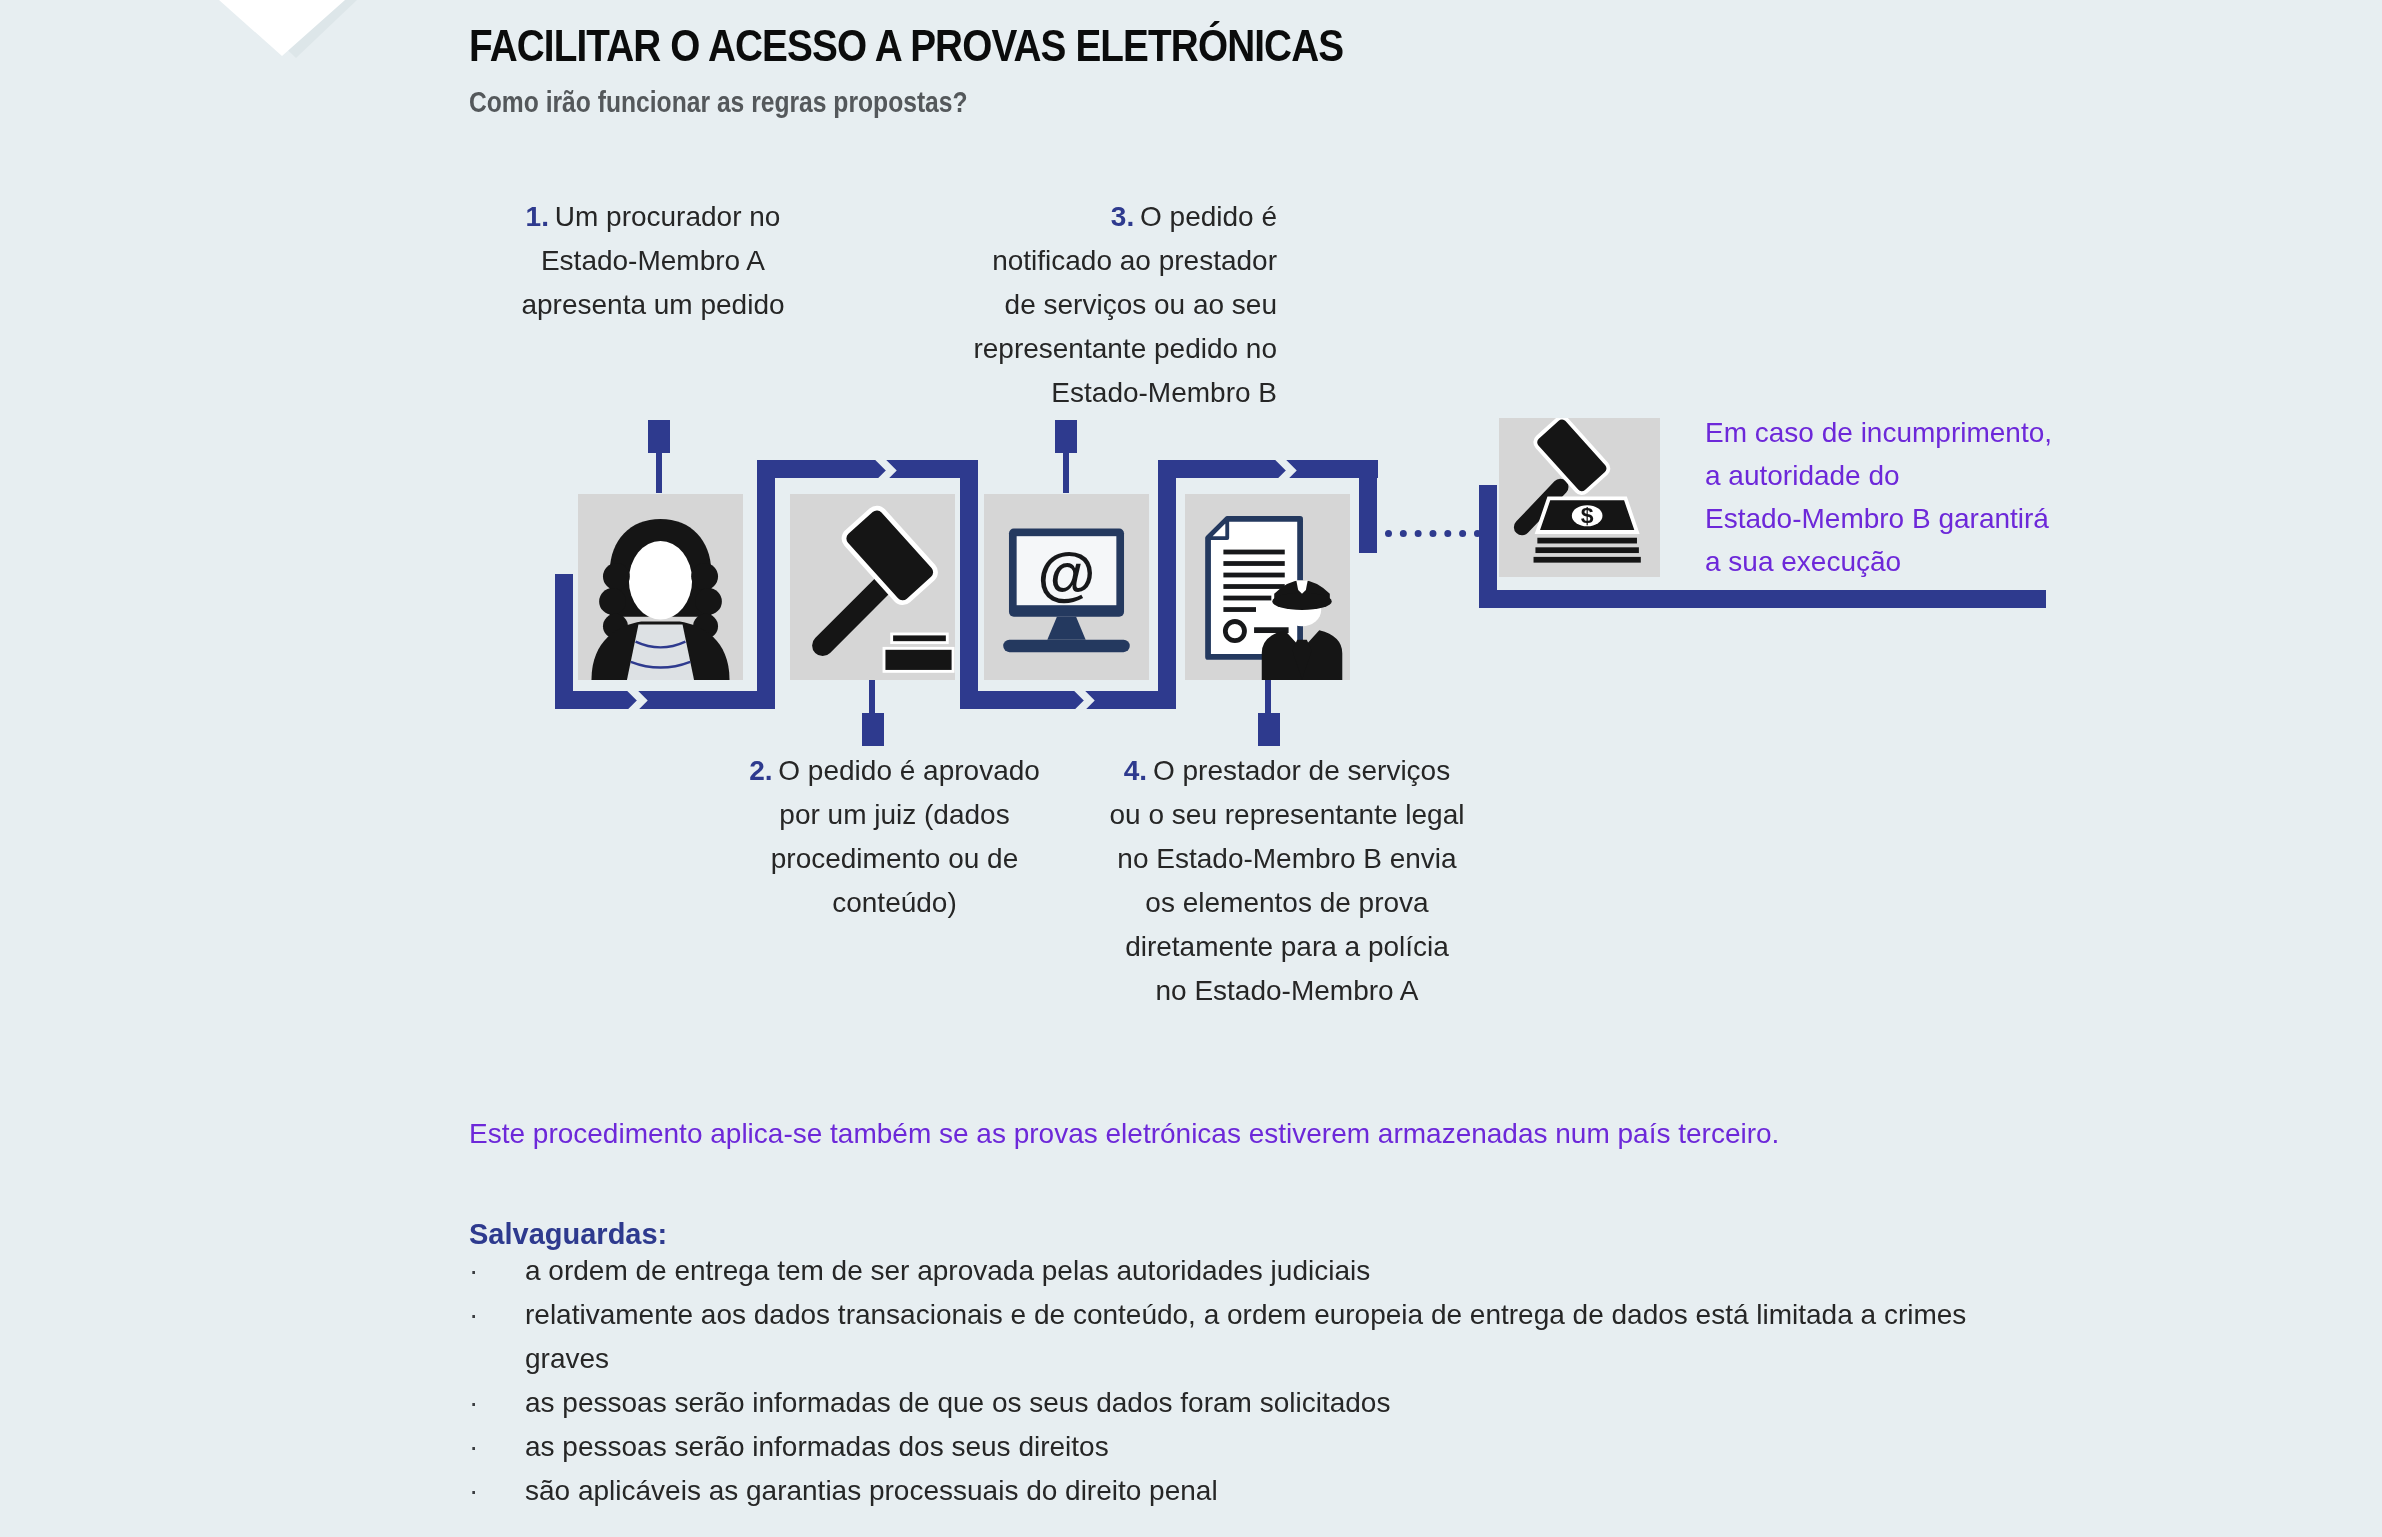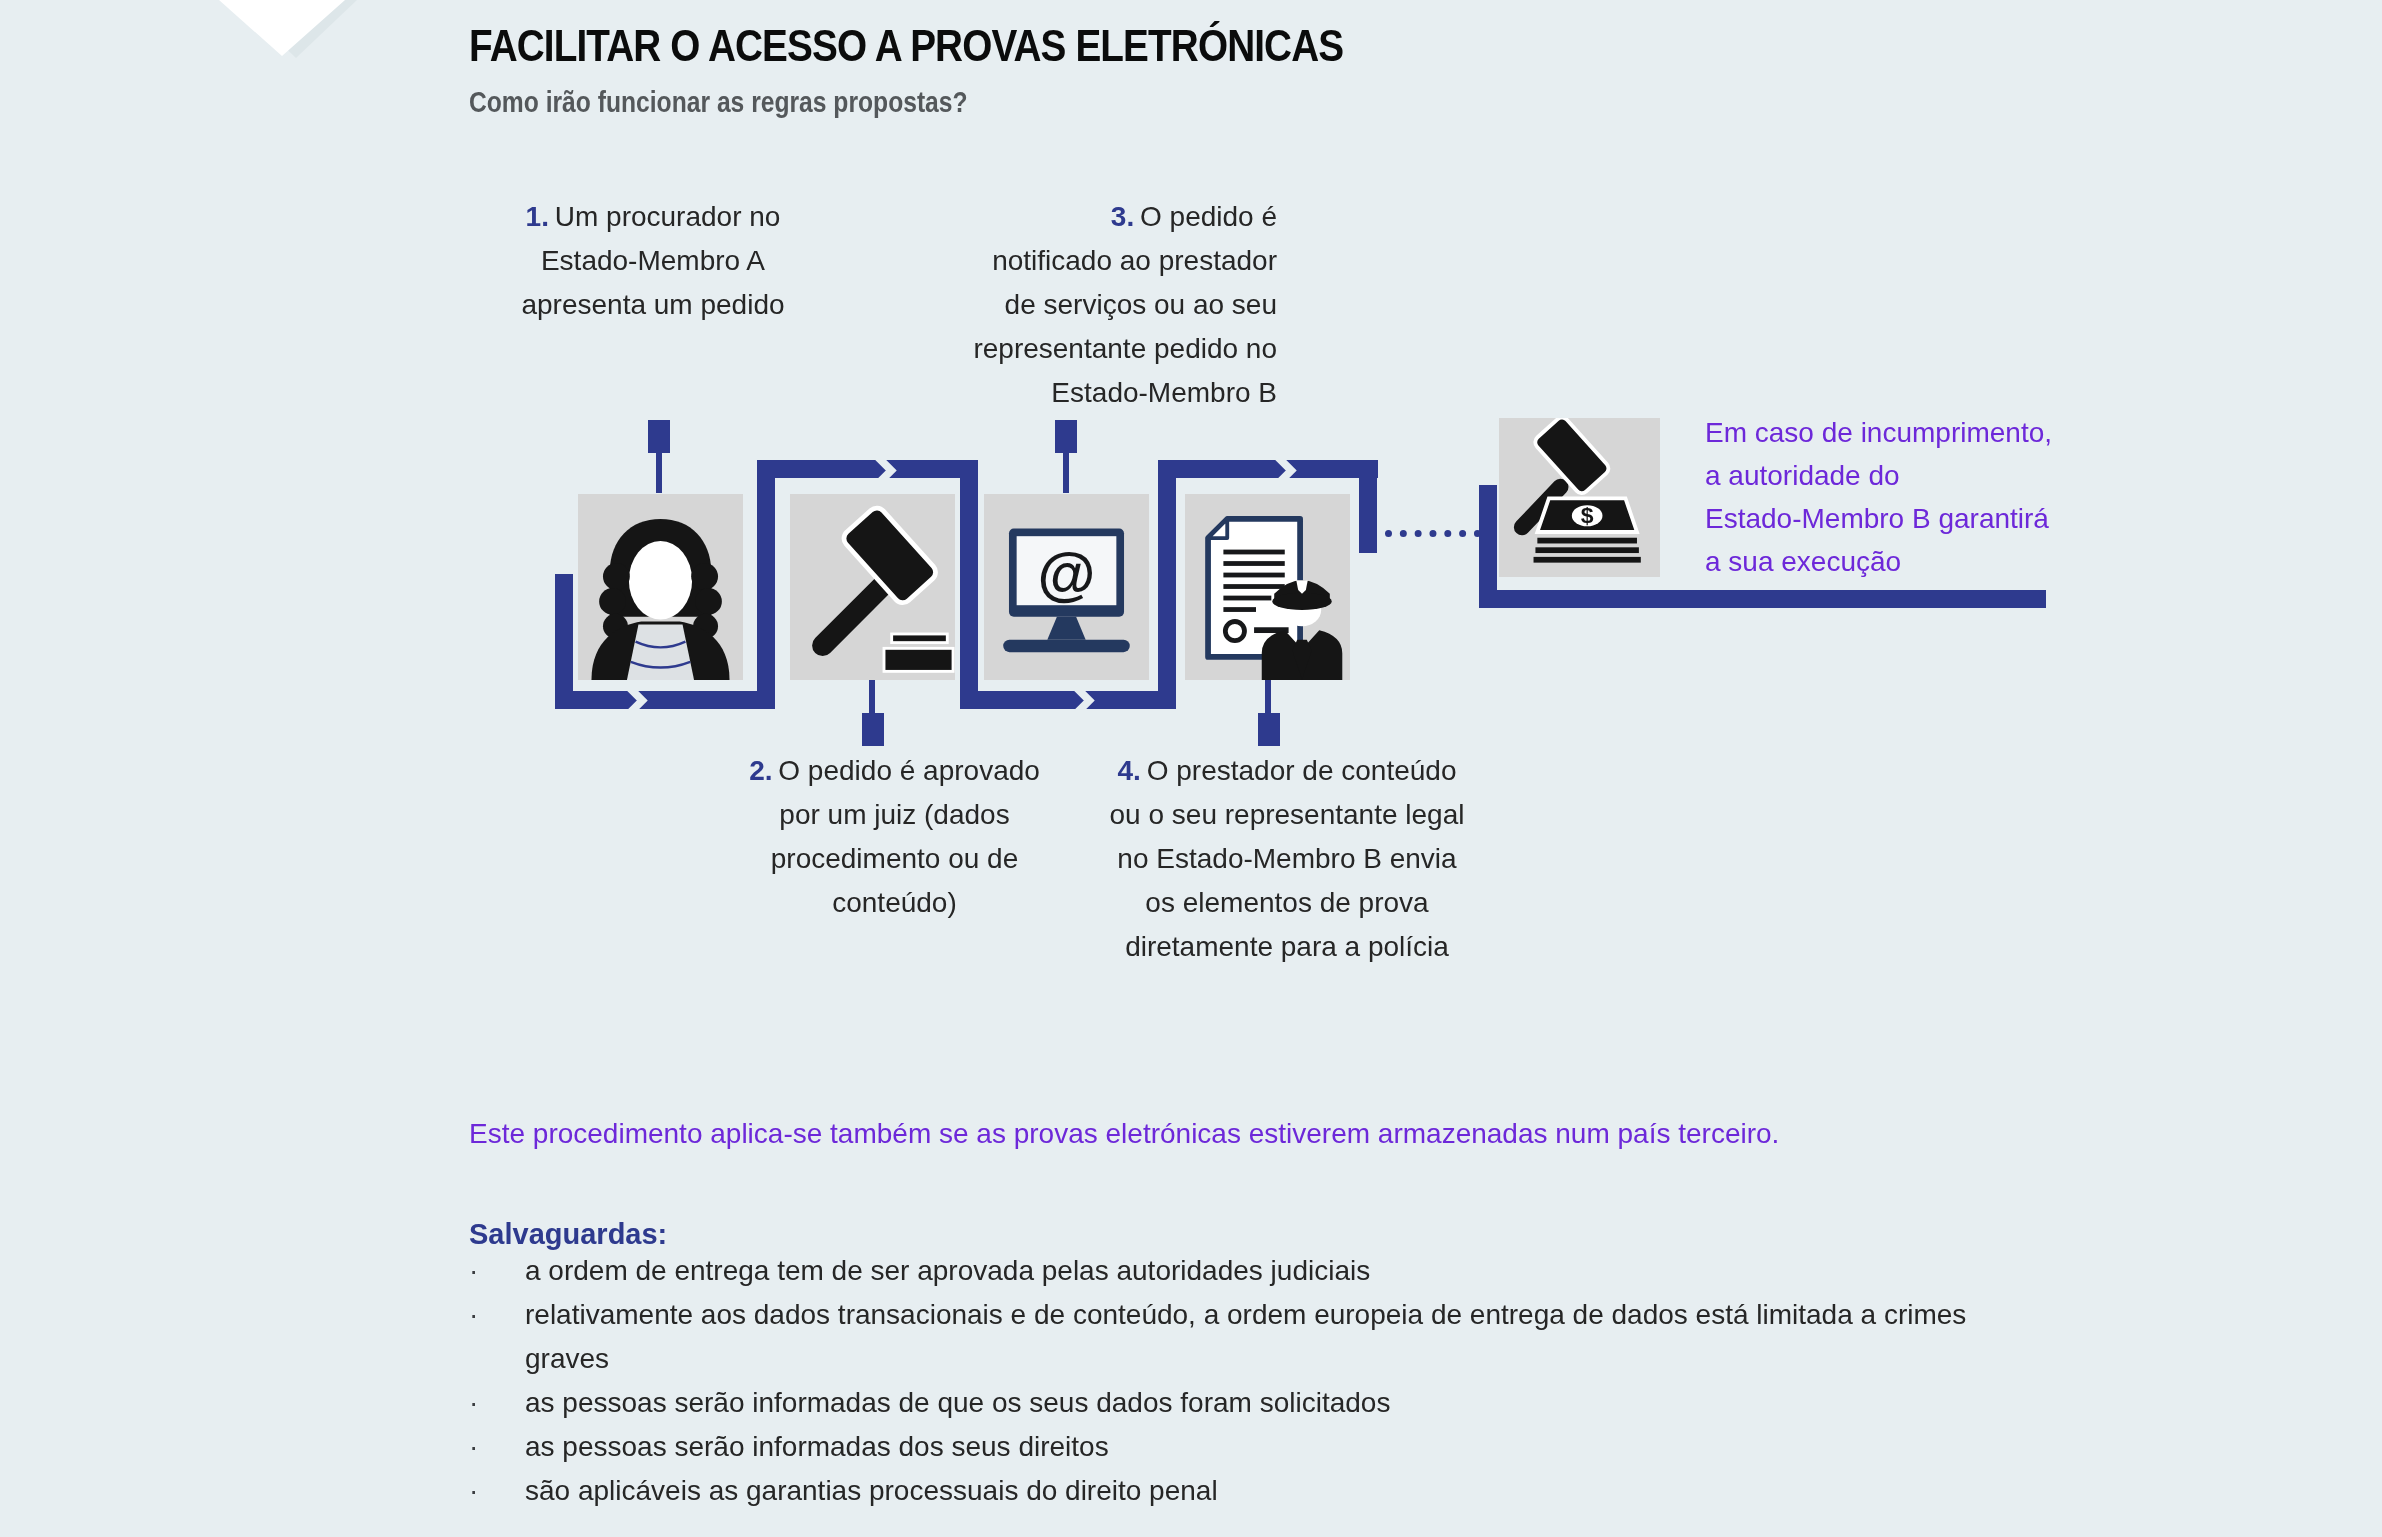--- a/index.html
+++ b/index.html
@@ -61,25 +61,26 @@
   </div>
 
   <div class="step" style="left:717px;top:749px;width:355px;">
     <div><span class="num">2.</span><span>O pedido é aprovado</span></div>
     <div>por um juiz (dados</div>
     <div>procedimento ou de</div>
     <div>conteúdo)</div>
   </div>
 
   <div class="step" style="left:1066px;top:749px;width:442px;">
-    <div><span class="num">4.</span><span>O prestador de conteúdo</span></div>
+    <div><span class="num">4.</span><span>O prestador de serviços</span></div>
     <div>ou o seu representante legal</div>
     <div>no Estado-Membro B envia</div>
     <div>os elementos de prova</div>
     <div>diretamente para a polícia</div>
+    <div>no Estado-Membro A</div>
   </div>
 
   <div class="enforce" style="left:1705px;top:411px;width:461px;">
     <div>Em caso de incumprimento,</div>
     <div>a autoridade do</div>
     <div>Estado-Membro B garantirá</div>
     <div>a sua execução</div>
   </div>
 
   <div class="seg" style="left:555px;top:574px;width:18px;height:134px;"></div>

